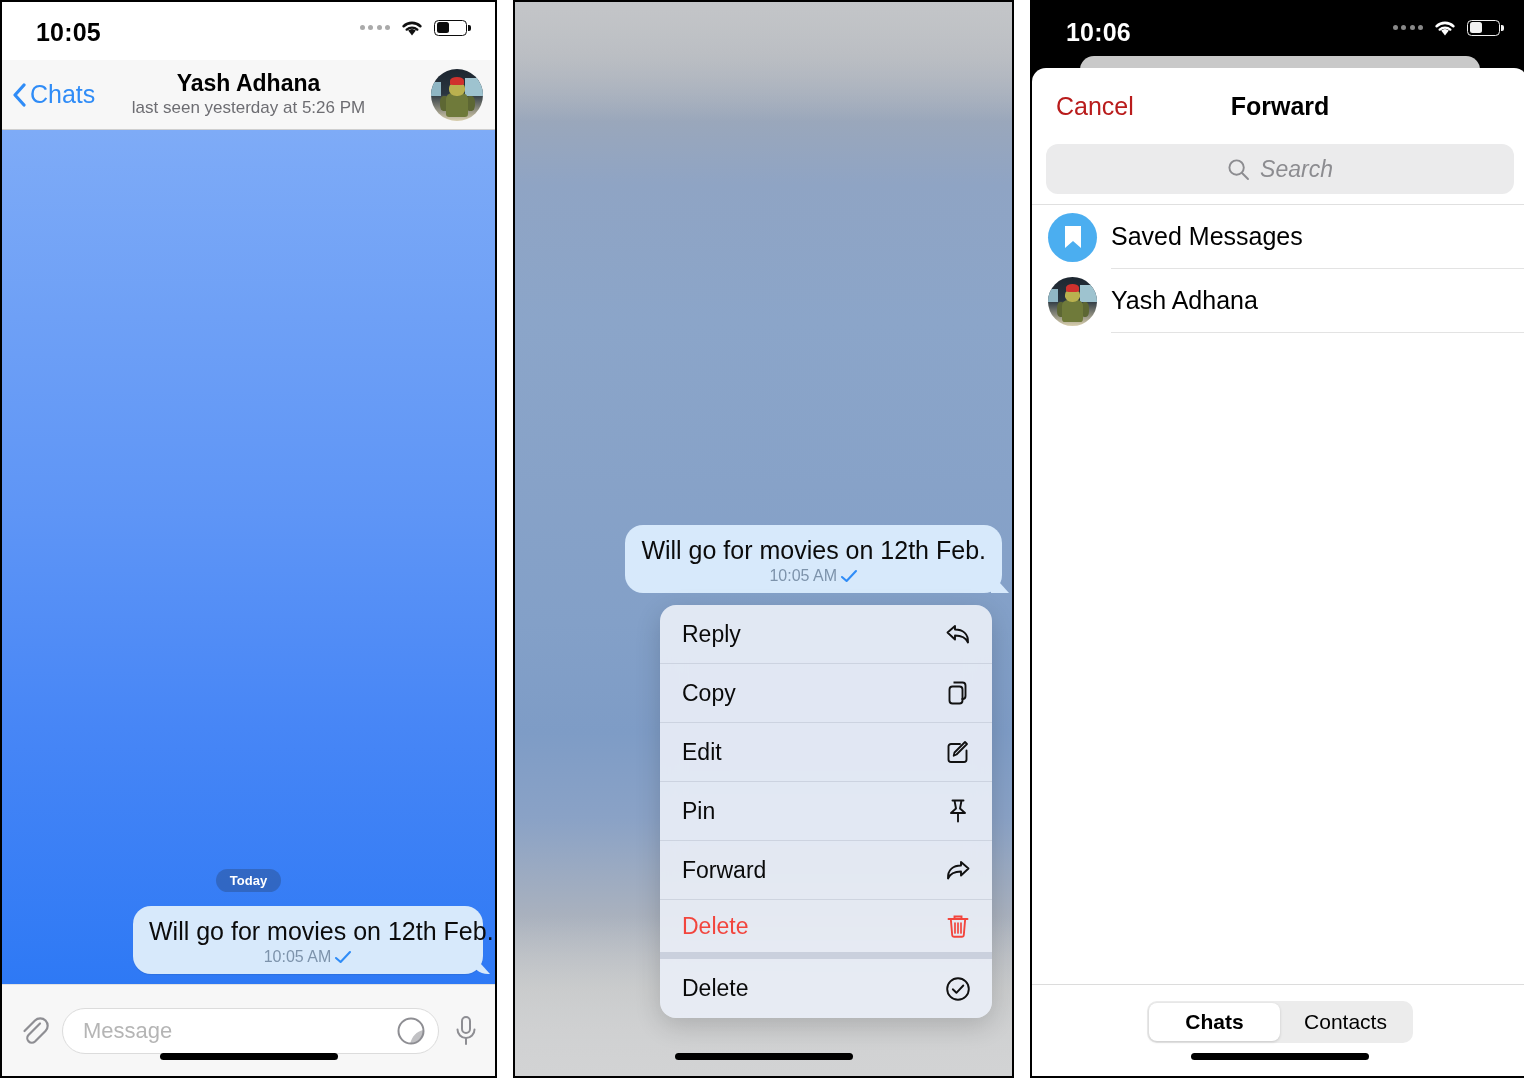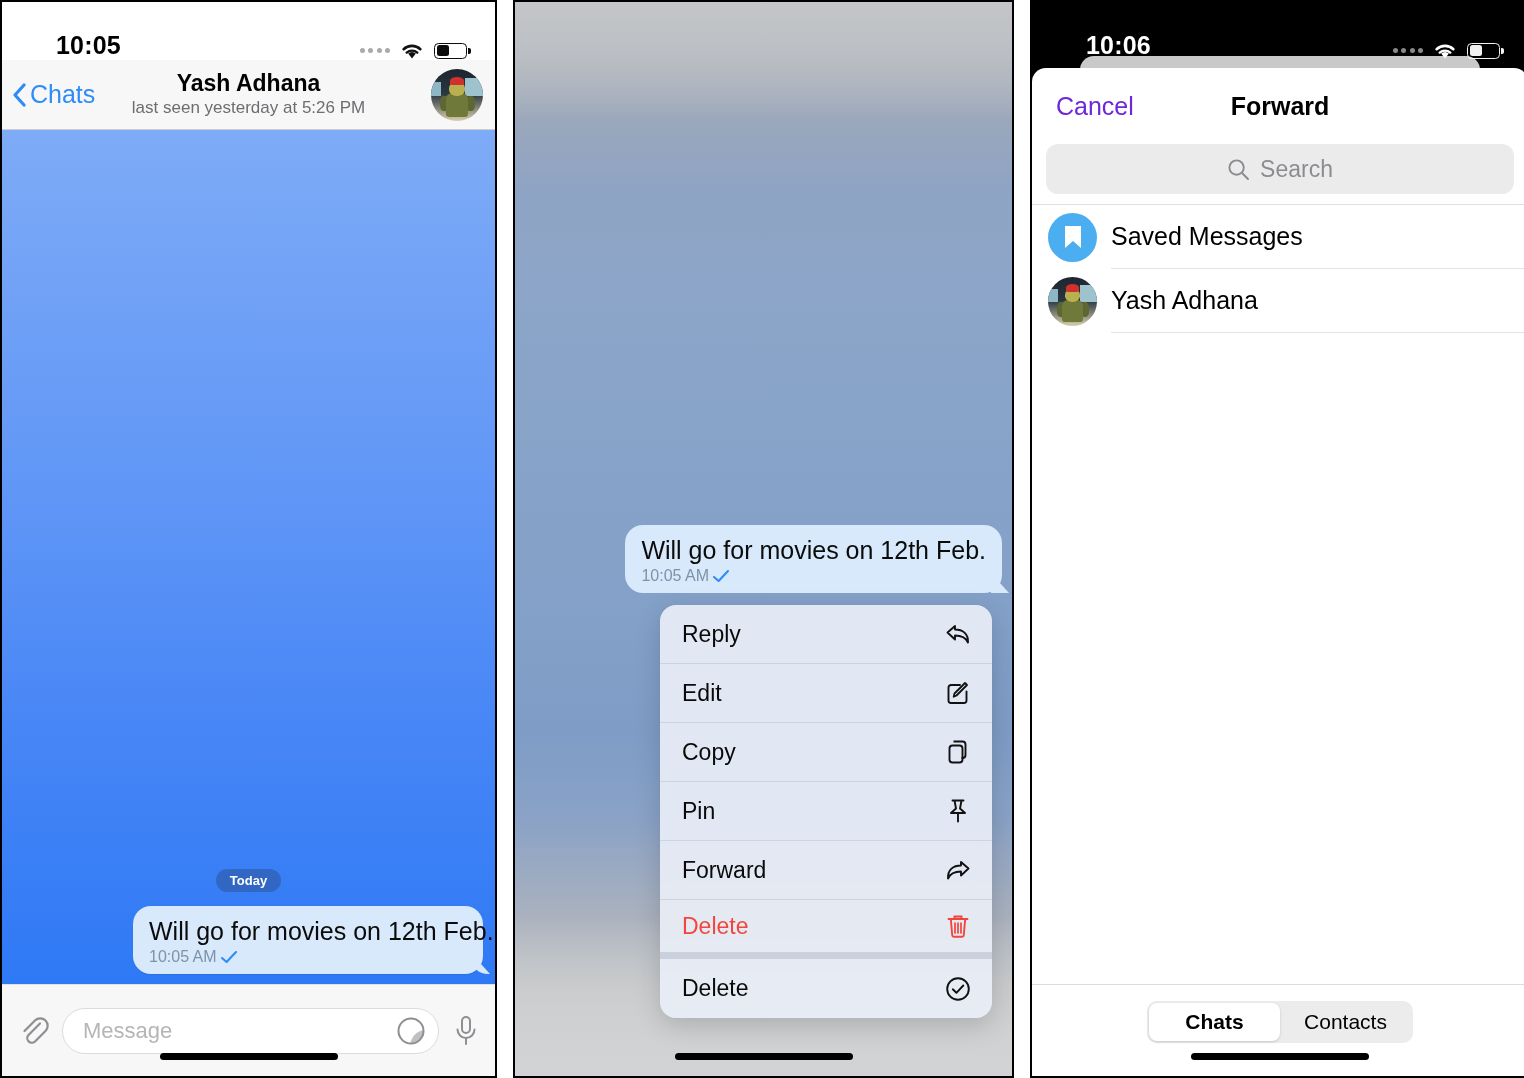--- a/index.html
+++ b/index.html
@@ -19,23 +19,23 @@
     overflow: hidden;
     flex: 0 0 auto;
   }
   .panel-1 { width: 497px; background: #fff; }
   .gap { flex: 0 0 16px; background: #fff; height: 1078px; }
   .panel-2 { width: 501px; }
   .panel-3 { width: 500px; background: #000; }
 
   
   .statusbar {
-    height: 58px; display: flex; align-items: flex-end;
-    justify-content: space-between; padding: 4px 28px 0 34px;
-    position: relative; z-index: 5; margin-left: 20px;
+    height: 58px; display: flex; align-items: flex-start;
+    justify-content: space-between; padding: 16px 28px 0 34px;
+    position: relative; z-index: 5;
   }
   .statusbar.light { color: #000; }
   .statusbar.dark  { color: #fff; }
   .sb-time { font-size: 25px; font-weight: 700; letter-spacing: .2px; }
   .sb-right { display: flex; align-items: center; gap: 9px; }
   .sb-dots { display: flex; gap: 3.5px; align-items: center; }
   .sb-dots i { width: 5px; height: 5px; border-radius: 50%; background: #aaa; display: block; }
   .statusbar.dark .sb-dots i { background: #888; }
   .sb-wifi { width: 26px; height: 19px; }
   .sb-batt {
@@ -109,21 +109,21 @@
     box-shadow: 0 1px 1px rgba(0,0,0,.08);
   }
   .bubble::after {
     content: ""; position: absolute; right: -7px; bottom: 0;
     width: 18px; height: 20px; background: #D7E9FB;
     border-bottom-left-radius: 16px 14px;
     clip-path: polygon(0 0, 100% 100%, 0 100%);
   }
   .bubble-text { font-size: 25px; color: #0b0b0b; line-height: 1.15; white-space: nowrap; }
   .bubble-meta {
-    display: flex; align-items: center; justify-content: flex-start;
+    display: flex; align-items: center; justify-content: center;
     gap: 3px; margin-top: 2px;
   }
   .bubble-time { font-size: 16px; color: #7d93ab; }
   .tick { width: 18px; height: 14px; }
 
   .input-bar {
     height: 92px; background: #F7F7F7; display: flex; align-items: center;
     padding: 0 14px; gap: 12px; border-top: 1px solid #e2e2e2;
   }
   .clip-icon { width: 34px; height: 34px; flex: 0 0 auto; cursor: pointer; }
@@ -197,33 +197,33 @@
   }
   .sheet {
     position: absolute; left: 0; right: 0; top: 66px; bottom: 0;
     background: #ffffff; border-radius: 14px 14px 0 0;
     display: flex; flex-direction: column;
   }
   .sheet-nav {
     height: 76px; position: relative; display: flex; align-items: center;
     padding: 0 24px;
   }
-  .cancel-btn { font-size: 25px; color: #6d28d9; cursor: pointer; z-index: 2; }
+  .cancel-btn { font-size: 25px; color: #b91c1c; cursor: pointer; z-index: 2; }
   .sheet-title {
     position: absolute; left: 0; right: 0; text-align: center;
     font-size: 25px; font-weight: 700; color: #000;
   }
   .search-wrap { padding: 0 14px 10px 14px; }
   .search-bar {
     height: 50px; border-radius: 12px; background: #EBEBEC;
     display: flex; align-items: center; justify-content: center;
     gap: 10px; cursor: text;
   }
   .search-ic { width: 23px; height: 23px; }
-  .search-ph { font-size: 23px; color: #8c8c90; }
+  .search-ph { font-size: 23px; color: #8c8c90; font-style: italic; }
   .list { flex: 1; overflow: hidden; border-top: 1px solid #e0e0e0; }
   .row {
     display: flex; align-items: center; height: 64px;
     padding-left: 16px; cursor: pointer; background: #fff;
   }
   .row-av { width: 49px; height: 49px; border-radius: 50%; flex: 0 0 auto; overflow: hidden; }
   .row-av.saved { background: #4BAEF0; display: flex; align-items: center; justify-content: center; }
   .bookmark-ic { width: 22px; height: 26px; }
   .row-body { flex: 1; height: 100%; display: flex; align-items: center;
               margin-left: 14px; border-bottom: 1px solid #e3e3e3; }
@@ -350,32 +350,32 @@
       <div class="ctx-menu">
 
         <div class="ctx-item">
           <span>Reply</span>
           <svg class="ctx-ic" viewBox="0 0 28 28">
             <path d="M11 6 L3.5 12.5 L11 19.5 v-4 c6.5 0 11 2.5 13 7 c0.5 -9 -5.5 -13 -13 -13 z" stroke="#111" stroke-width="1.9" fill="none" stroke-linejoin="round"></path>
           </svg>
         </div>
 
         <div class="ctx-item">
+          <span>Copy</span>
+          <svg class="ctx-ic" viewBox="0 0 28 28">
+            <path d="M9.5 3.5 h9 a3 3 0 0 1 3 3 v10.5 a3 3 0 0 1 -3 3 h-1" stroke="#111" stroke-width="1.9" fill="none" stroke-linejoin="round"></path>
+            <rect x="5.5" y="7.5" width="13" height="17" rx="3" stroke="#111" stroke-width="1.9" fill="none"></rect>
+          </svg>
+        </div>
+
+        <div class="ctx-item">
           <span>Edit</span>
           <svg class="ctx-ic" viewBox="0 0 28 28">
             <path d="M22.5 12.5 v9 a2.5 2.5 0 0 1 -2.5 2.5 H7 a2.5 2.5 0 0 1 -2.5 -2.5 V8.5 A2.5 2.5 0 0 1 7 6 h9" stroke="#111" stroke-width="1.9" fill="none" stroke-linecap="round" stroke-linejoin="round"></path>
             <path d="M12.5 16.5 L23 6 l-2 -2 L10.5 14.5 l-0.8 3.3 z" stroke="#111" stroke-width="1.8" fill="none" stroke-linejoin="round"></path>
-          </svg>
-        </div>
-
-        <div class="ctx-item">
-          <span>Copy</span>
-          <svg class="ctx-ic" viewBox="0 0 28 28">
-            <path d="M9.5 3.5 h9 a3 3 0 0 1 3 3 v10.5 a3 3 0 0 1 -3 3 h-1" stroke="#111" stroke-width="1.9" fill="none" stroke-linejoin="round"></path>
-            <rect x="5.5" y="7.5" width="13" height="17" rx="3" stroke="#111" stroke-width="1.9" fill="none"></rect>
           </svg>
         </div>
 
         <div class="ctx-item">
           <span>Pin</span>
           <svg class="ctx-ic" viewBox="0 0 28 28">
             <path d="M8.5 3.5 h11 M10.5 3.5 l1.5 8 L7 16 h14 l-5 -4.5 l1.5 -8 M14 16 v8.5" stroke="#111" stroke-width="1.9" fill="none" stroke-linecap="round" stroke-linejoin="round"></path>
           </svg>
         </div>
 

